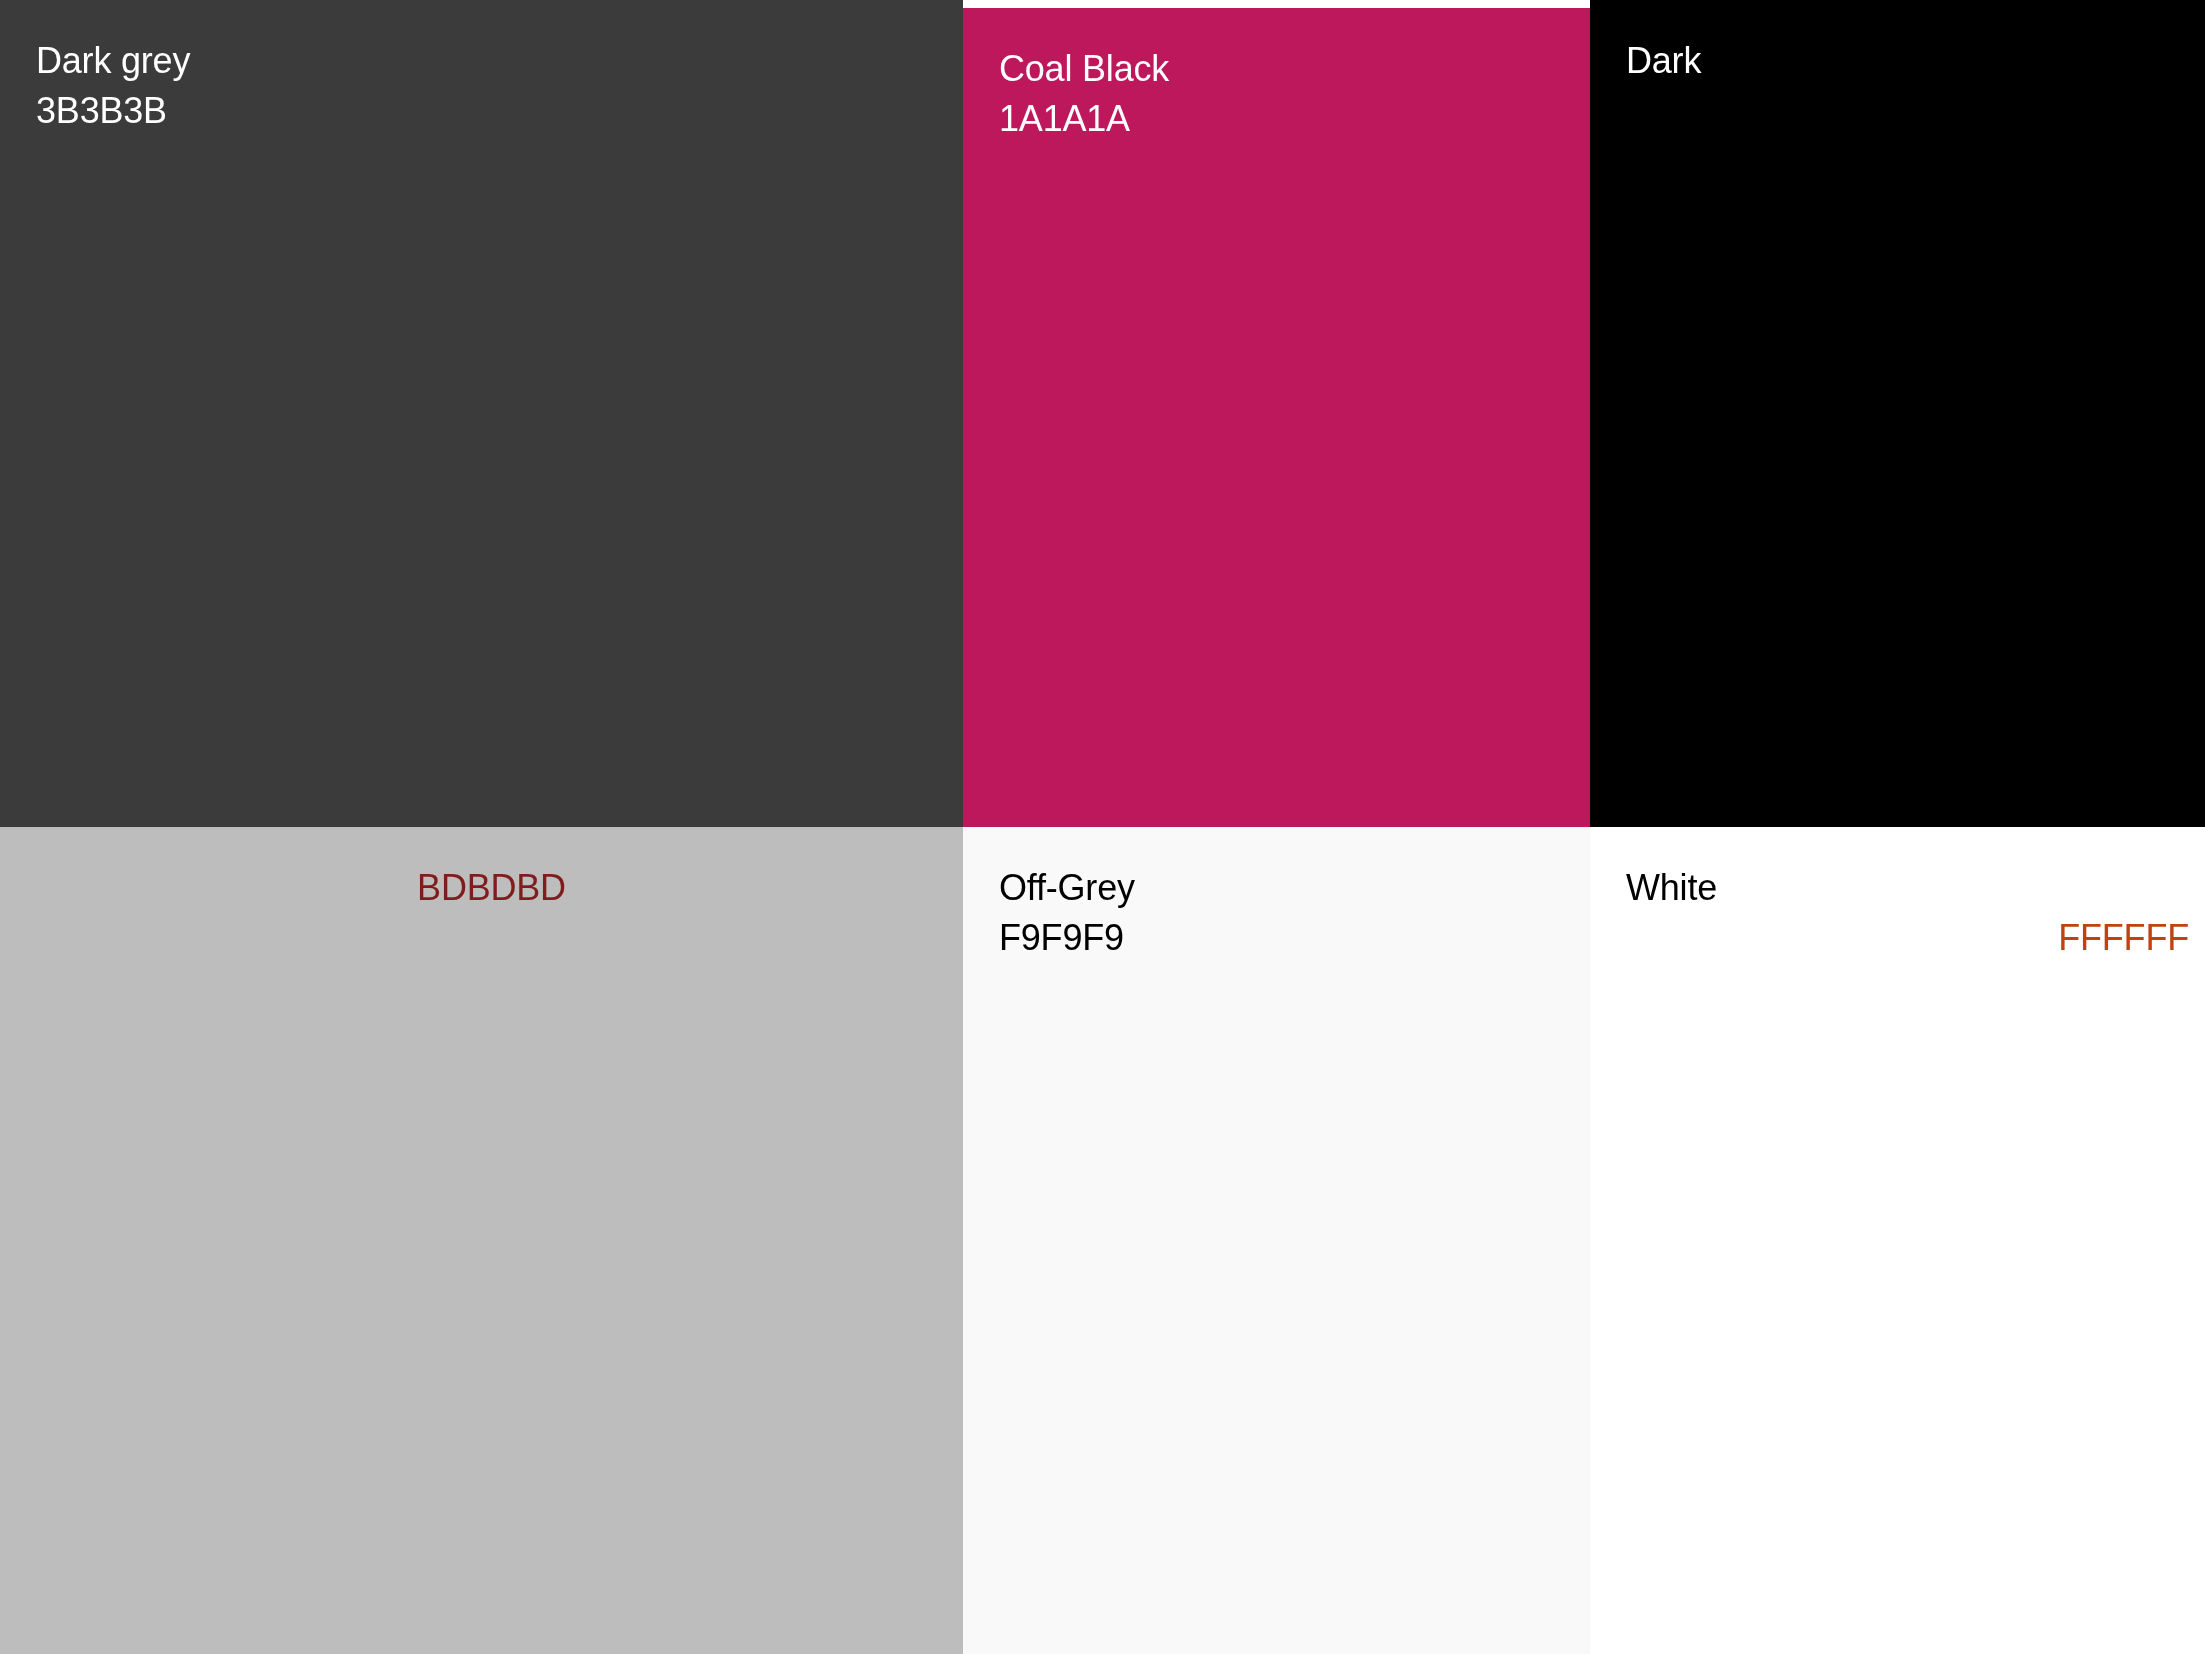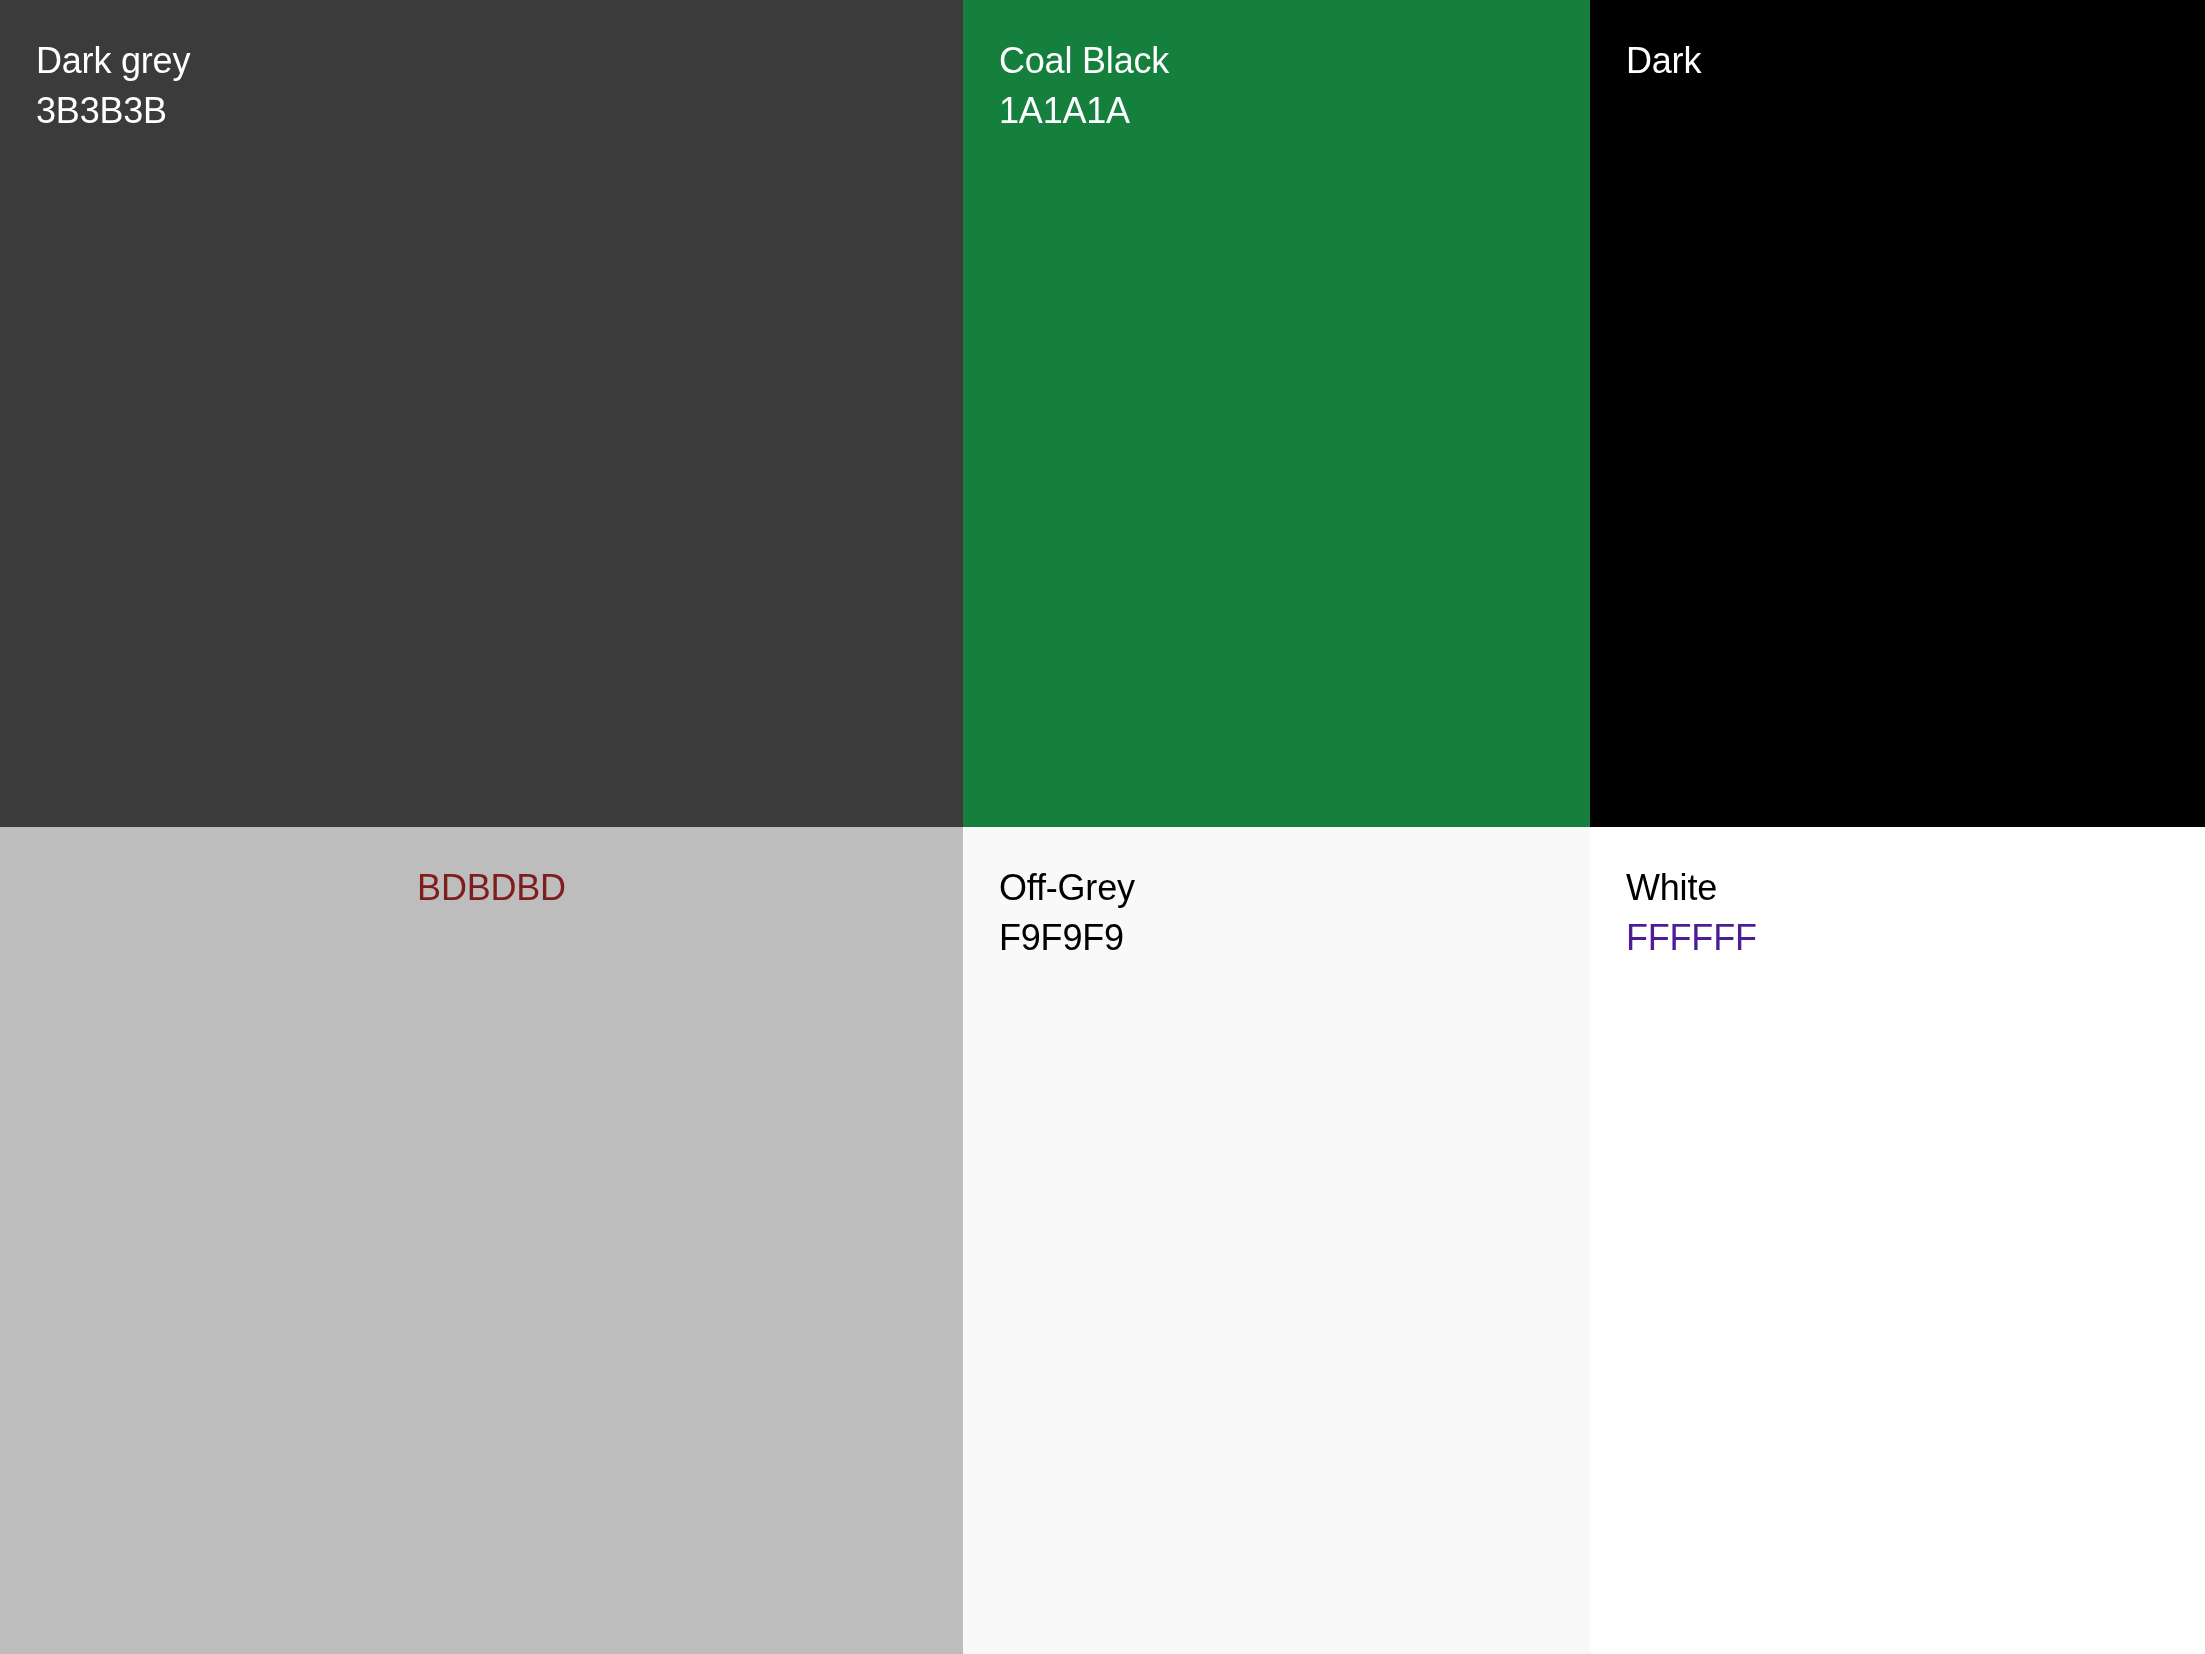--- a/index.html
+++ b/index.html
@@ -59,37 +59,37 @@
 </head>
 <body>
 
 <div class="palette">
 
   <div class="swatch on-dark" style="background-color: rgb(59, 59, 59);">
     <span class="swatch-label" style="color: rgb(255, 255, 255);">Dark grey</span>
     <span class="swatch-hex" style="color: rgb(255, 255, 255);">3B3B3B</span>
   </div>
 
-  <div class="swatch on-dark" style="background-color: #15803d;">
+  <div class="swatch on-dark" style="background-color: #be185d; margin-top: 8px;">
     <span class="swatch-label" style="color: rgb(255, 255, 255);">Coal Black</span>
     <span class="swatch-hex" style="color: rgb(255, 255, 255);">1A1A1A</span>
   </div>
 
   <div class="swatch on-dark" style="background-color: rgb(0, 0, 0);">
     <span class="swatch-label" style="color: rgb(255, 255, 255);">Dark</span>
   </div>
 
   <div class="swatch on-light" style="background-color: rgb(189, 189, 189);">
     <span class="swatch-hex" style="color: #7f1d1d; text-align: center;">BDBDBD</span>
   </div>
 
   <div class="swatch on-light" style="background-color: rgb(249, 249, 249);">
     <span class="swatch-label" style="color: rgb(0, 0, 0);">Off-Grey</span>
     <span class="swatch-hex" style="color: rgb(0, 0, 0);">F9F9F9</span>
   </div>
 
   <div class="swatch on-light" style="background-color: rgb(255, 255, 255);">
     <span class="swatch-label" style="color: rgb(0, 0, 0);">White</span>
-    <span class="swatch-hex" style="color: #4c1d95;">FFFFFF</span>
+    <span class="swatch-hex" style="color: #c2410c; text-align: right;">FFFFFF</span>
   </div>
 
 </div>
 
 
 </body></html>

